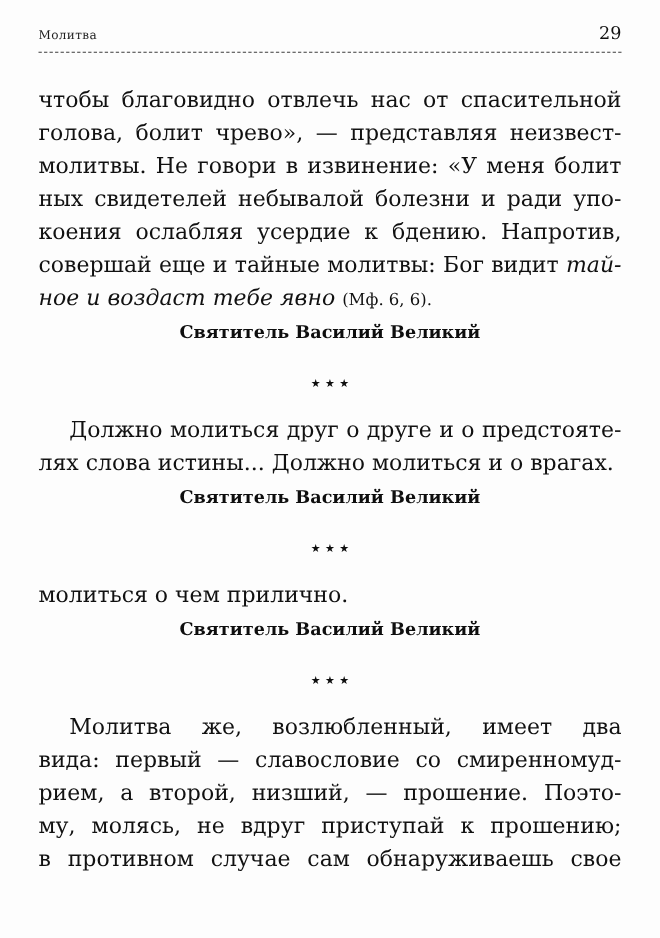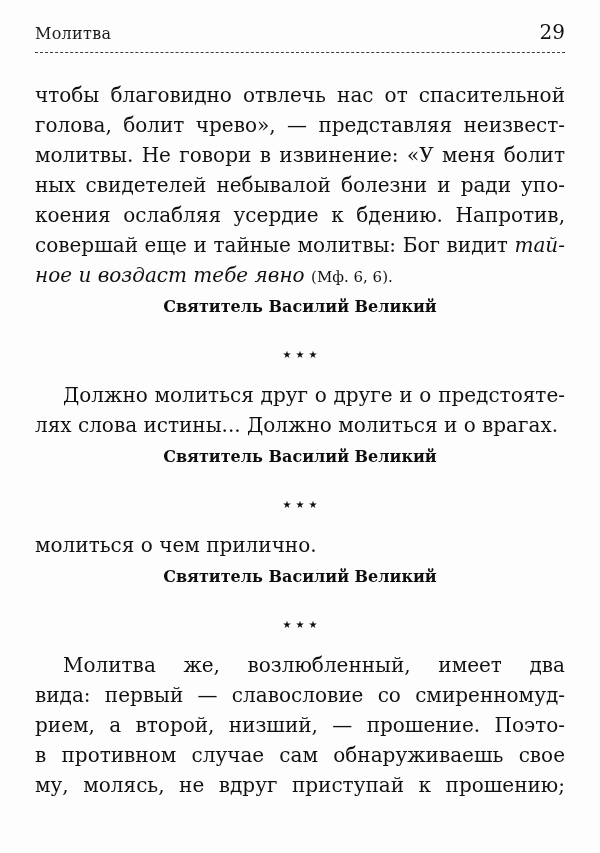--- a/index.html
+++ b/index.html
@@ -14,22 +14,22 @@
 
   
   .running-header {
     margin: 20px 35px 0 35px;
     padding-bottom: 8px;
     border-bottom: 1px dashed #3c3c3c;
     display: flex;
     justify-content: space-between;
     align-items: baseline;
   }
-  .rh-title { font-size: 16px; color: #1c1c1c; letter-spacing: 0.3px; }
-  .rh-page  { font-size: 20px; color: #111; }
+  .rh-title { font-size: 11px; color: #1c1c1c; letter-spacing: 0.3px; }
+  .rh-page  { font-size: 16px; color: #111; }
 
   
   .body { margin: 27px 35px 0 35px; }
 
   .para { margin: 0; }
   .line {
     height: 30px;
     line-height: 30px;
     font-size: 20px;
     overflow: hidden;
@@ -106,18 +106,18 @@
     </div>
 
     <div class="attribution">Святитель Василий Великий</div>
 
     <div class="separator">★★★</div>
 
     <div class="para">
       <div class="line just indent">Молитва же, возлюбленный, имеет два</div>
       <div class="line just">вида: первый — славословие со смиренномуд-</div>
       <div class="line just">рием, а второй, низший, — прошение. Поэто-</div>
+      <div class="line just">му, молясь, не вдруг приступай к прошению;</div>
       <div class="line just">в противном случае сам обнаруживаешь свое</div>
-      <div class="line just">му, молясь, не вдруг приступай к прошению;</div>
     </div>
 
   </div>
 </div>
 
 </body></html>

